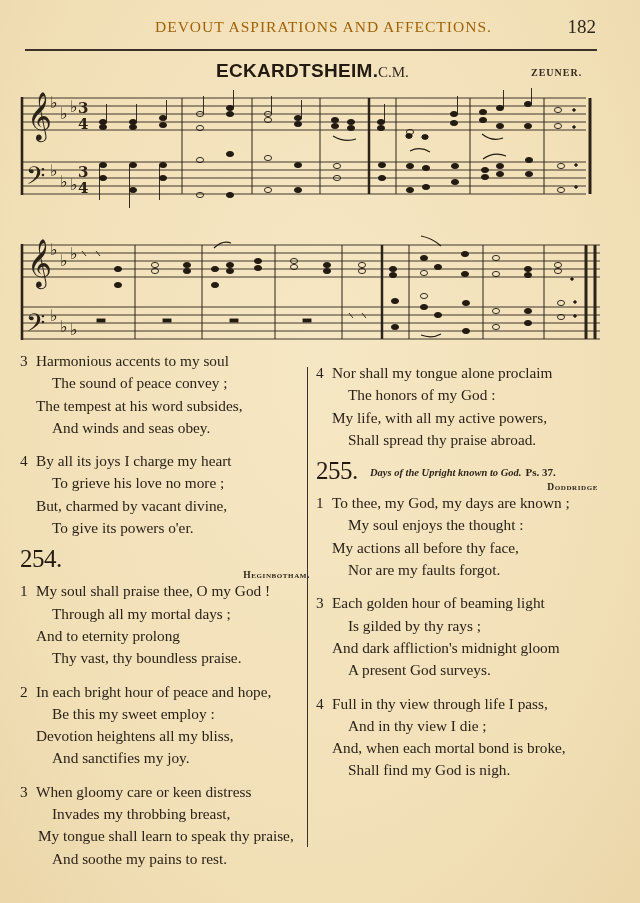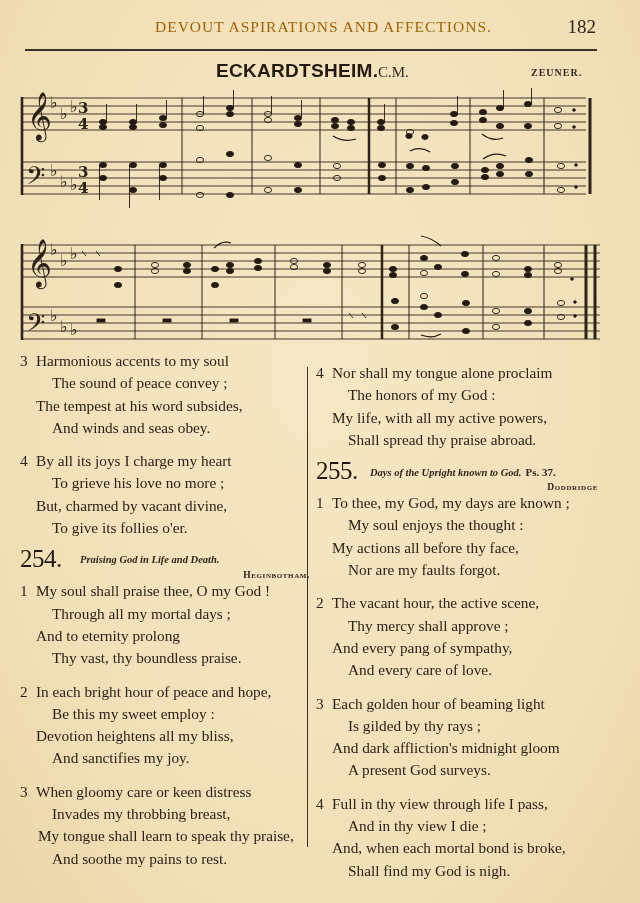--- a/index.html
+++ b/index.html
@@ -319,26 +319,25 @@
   <div class="stanza">
     <div class="line"><span class="stanza-num">3</span><span>Harmonious accents to my soul</span></div>
     <div class="line indent" style="padding-left:32px">The sound of peace convey ;</div>
     <div class="line" style="padding-left:16px">The tempest at his word subsides,</div>
     <div class="line" style="padding-left:32px">And winds and seas obey.</div>
   </div>
   <div class="stanza">
     <div class="line"><span class="stanza-num">4</span><span>By all its joys I charge my heart</span></div>
     <div class="line" style="padding-left:32px">To grieve his love no more ;</div>
     <div class="line" style="padding-left:16px">But, charmed by vacant divine,</div>
-    <div class="line" style="padding-left:32px">To give its follies o'er.</div>
+    <div class="line" style="padding-left:32px">To give its powers o'er.</div>
   </div>
 
   <div class="hymn-head" style="margin-top:4px">
     <span class="hymn-num">254.</span>
-    <span class="hymn-subject">Praising God in Life and Death.</span>
     <span class="hymn-author">Heginbotham.</span>
   </div>
   <div class="stanza" style="margin-top:-14px">
     <div class="line"><span class="stanza-num">1</span><span>My soul shall praise thee, O my God !</span></div>
     <div class="line" style="padding-left:32px">Through all my mortal days ;</div>
     <div class="line" style="padding-left:16px">And to eternity prolong</div>
     <div class="line" style="padding-left:32px">Thy vast, thy boundless praise.</div>
   </div>
   <div class="stanza">
     <div class="line"><span class="stanza-num">2</span><span>In each bright hour of peace and hope,</span></div>
@@ -367,26 +366,20 @@
     <span class="hymn-subject" style="left:54px"><span>Days of the Upright known to God.</span><span class="hymn-ref">Ps. 37.</span></span>
     <span class="hymn-author">Doddridge</span>
   </div>
   <div class="stanza" style="margin-top:-14px">
     <div class="line"><span class="stanza-num">1</span><span>To thee, my God, my days are known ;</span></div>
     <div class="line" style="padding-left:32px">My soul enjoys the thought :</div>
     <div class="line" style="padding-left:16px">My actions all before thy face,</div>
     <div class="line" style="padding-left:32px">Nor are my faults forgot.</div>
   </div>
   <div class="stanza">
-    <div class="line"><span class="stanza-num">2</span><span>The vacant hour, the active scene,</span></div>
-    <div class="line" style="padding-left:32px">Thy mercy shall approve ;</div>
-    <div class="line" style="padding-left:16px">And every pang of sympathy,</div>
-    <div class="line" style="padding-left:32px">And every care of love.</div>
-  </div>
-  <div class="stanza">
     <div class="line"><span class="stanza-num">3</span><span>Each golden hour of beaming light</span></div>
     <div class="line" style="padding-left:32px">Is gilded by thy rays ;</div>
     <div class="line" style="padding-left:16px">And dark affliction's midnight gloom</div>
     <div class="line" style="padding-left:32px">A present God surveys.</div>
   </div>
   <div class="stanza">
     <div class="line"><span class="stanza-num">4</span><span>Full in thy view through life I pass,</span></div>
     <div class="line" style="padding-left:32px">And in thy view I die ;</div>
     <div class="line" style="padding-left:16px">And, when each mortal bond is broke,</div>
     <div class="line" style="padding-left:32px">Shall find my God is nigh.</div>

